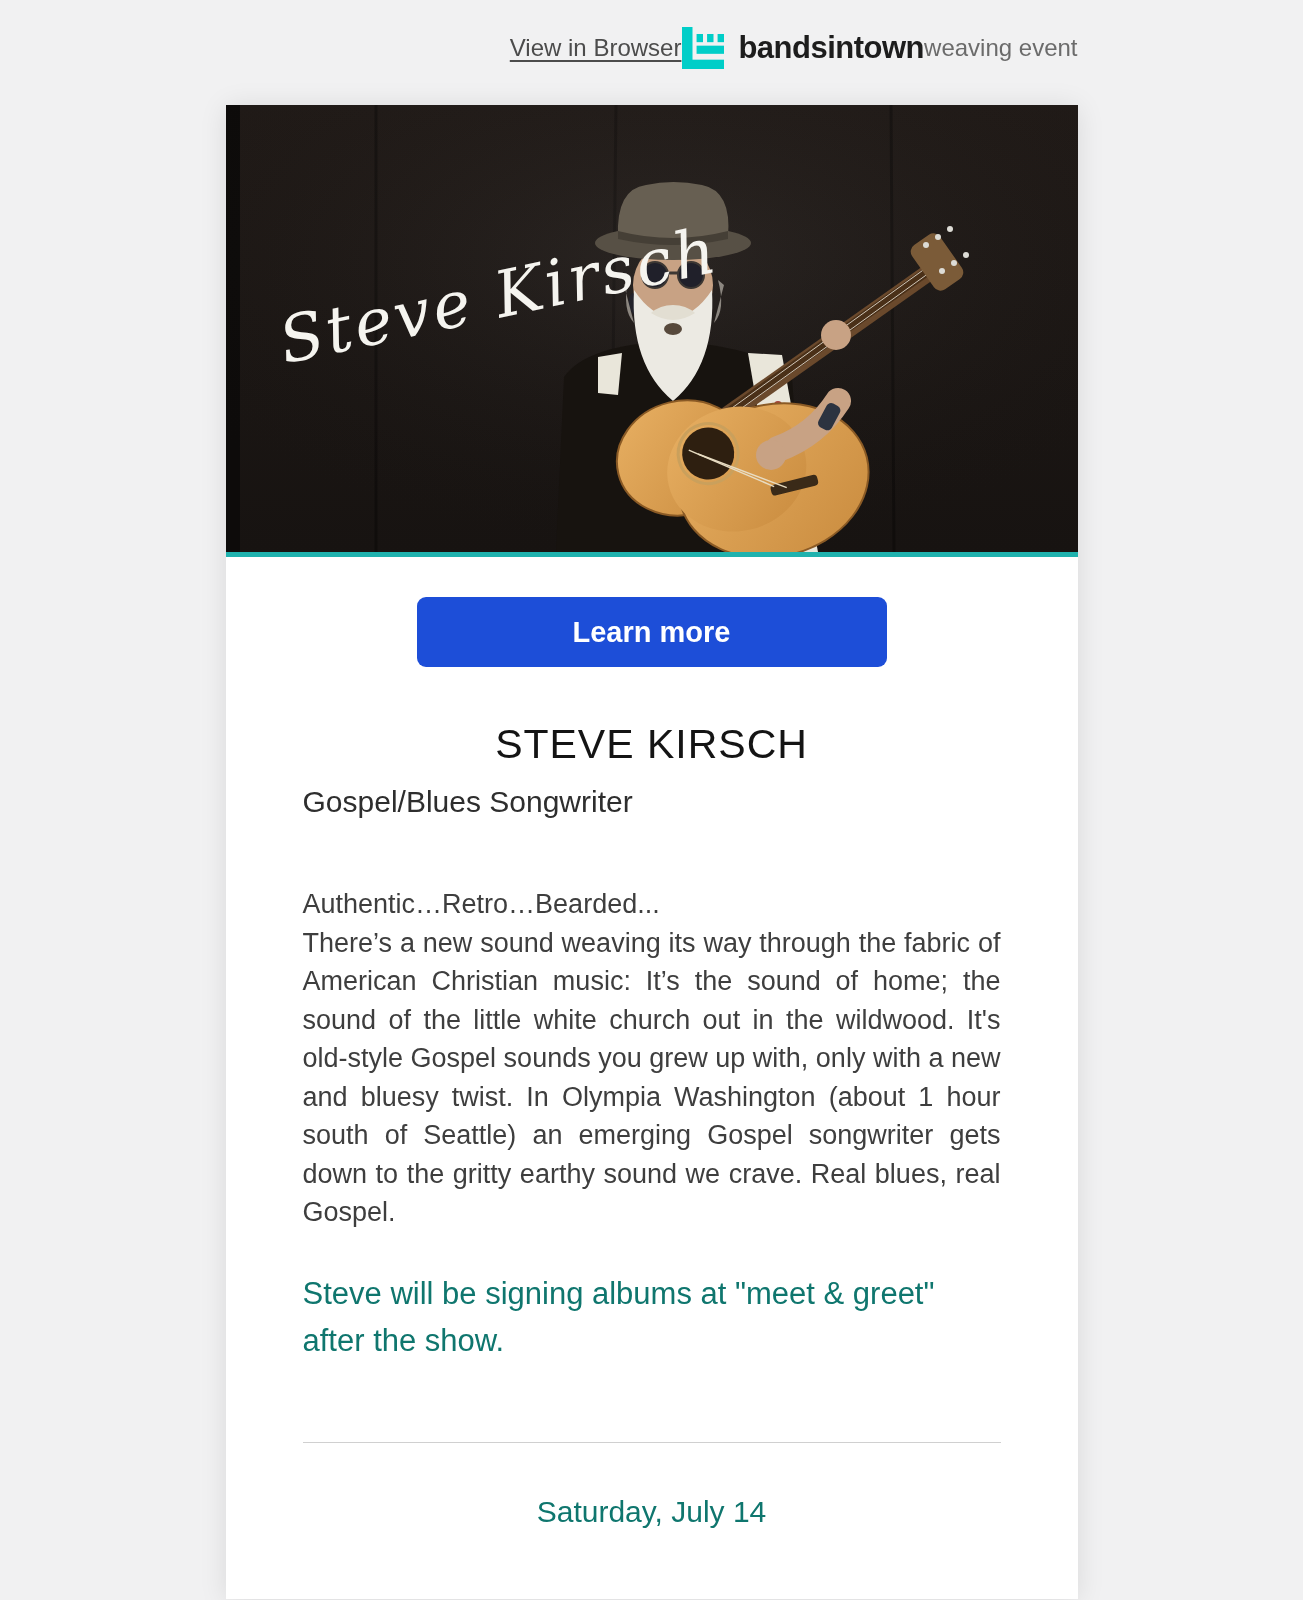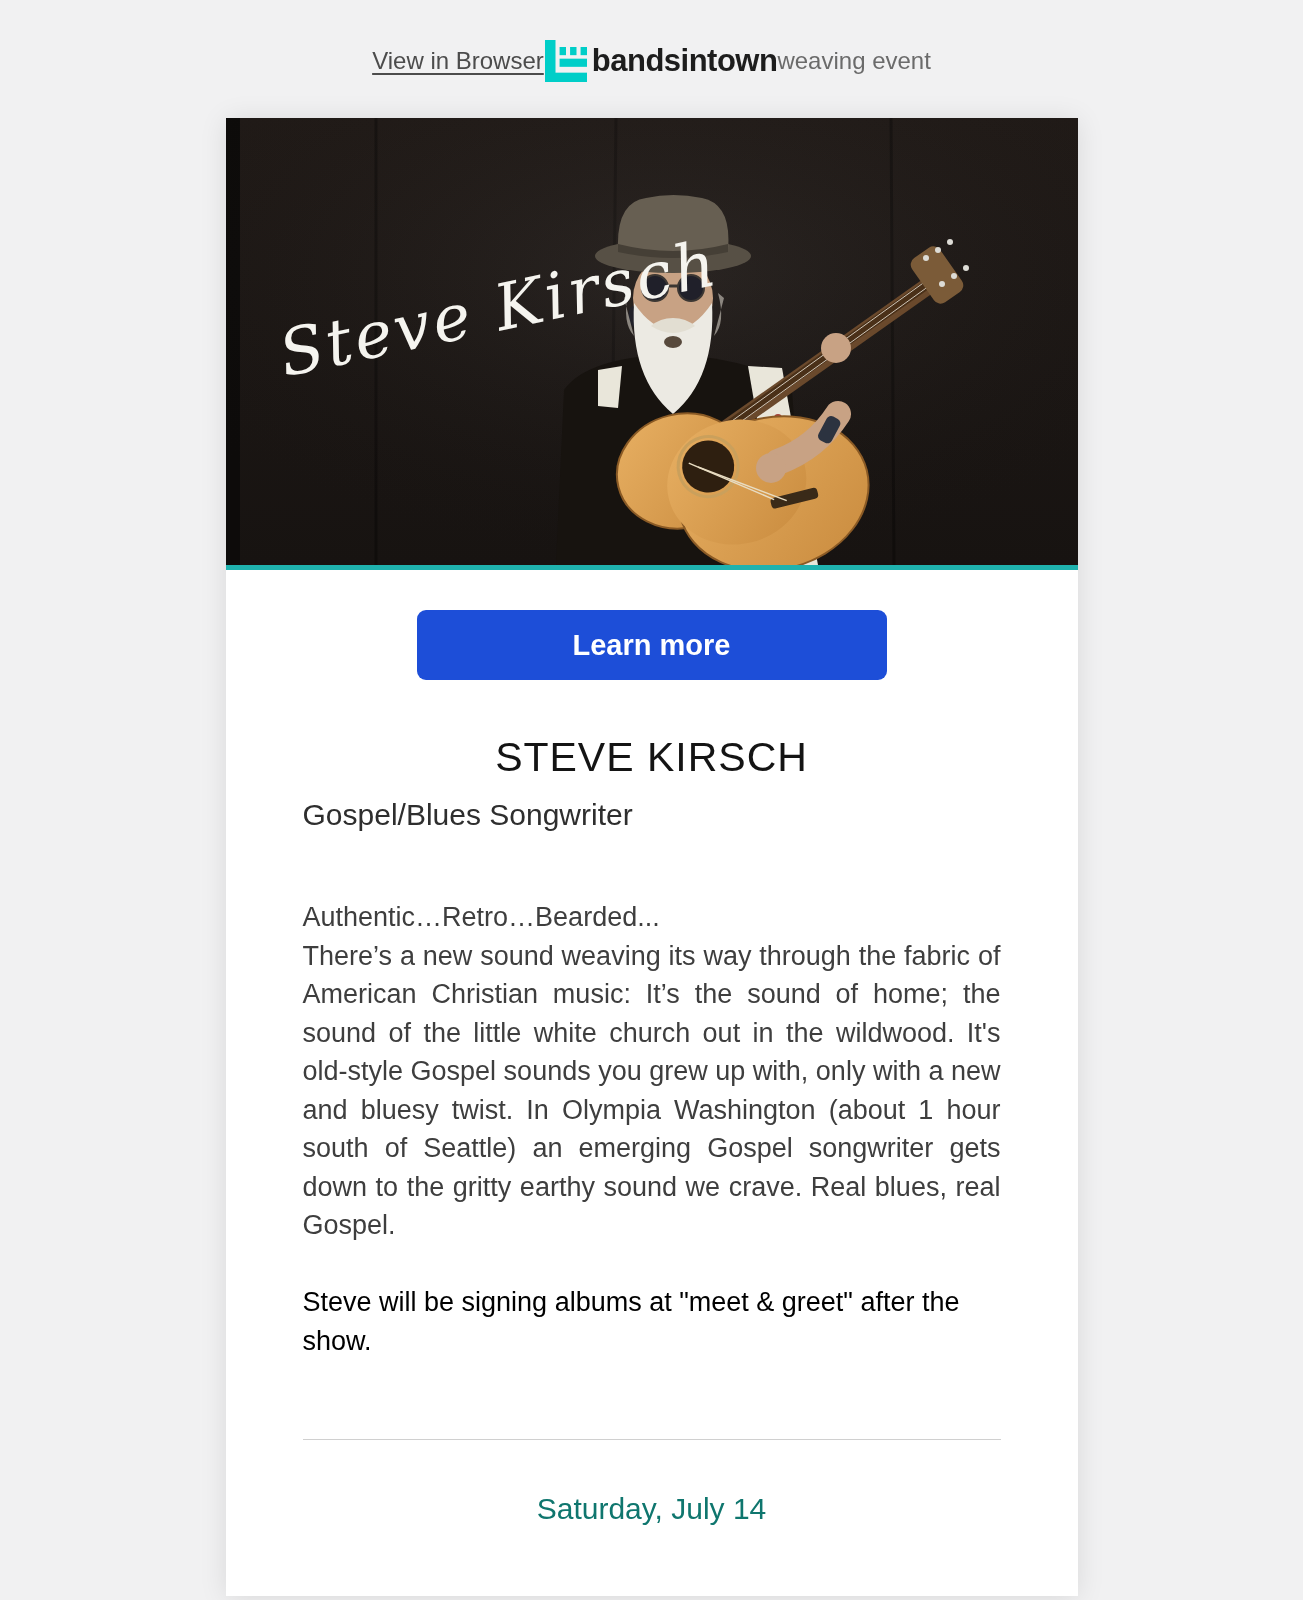--- a/index.html
+++ b/index.html
@@ -3,28 +3,28 @@
 <meta charset="utf-8">
 <style>
   html,body{margin:0;padding:0;}
   body{
     width:1303px;height:1600px;overflow:hidden;
     background:#f1f1f2;
     font-family:"Liberation Sans", sans-serif;
     -webkit-font-smoothing:antialiased;
   }
   .header{
-    width:852px;margin:16px auto;padding-top:21px;height:48px;
-    display:flex;align-items:center;justify-content:center;
+    width:852px;margin:3px auto;padding-top:21px;height:48px;
+    display:flex;align-items:center;justify-content:flex-end;
   }
   .view-link{
     font-size:24px;color:#4c4c4c;text-decoration:underline;
     text-underline-offset:4px;cursor:pointer;
   }
-  .brand{display:flex;align-items:center;gap:4px;cursor:pointer;}
+  .brand{display:flex;align-items:center;gap:13px;cursor:pointer;}
   .brand-icon{width:44px;height:42px;display:block;}
   .brand-name{font-size:31px;font-weight:bold;color:#1d1d1d;letter-spacing:-0.5px;}
   .promoted{font-size:24px;color:#6b6b6b;}
   .email-col{
     width:852px;margin:33px auto 0;
     box-shadow:0 2px 26px rgba(0,0,0,0.10);
   }
   .hero{display:block;width:852px;height:447px;cursor:pointer;}
   .teal-line{height:5px;background:#1fb2ae;}
   .card{background:#ffffff;padding:40px 77px 70px;}
@@ -37,21 +37,21 @@
   .artist-name{
     margin-top:54px;text-align:center;
     font-size:41px;color:#141414;letter-spacing:1px;
   }
   .artist-tagline{
     margin-top:17px;text-align:left;
     font-size:30px;color:#2e2e2e;
   }
   .bio{margin-top:66px;color:#3e3e3e;font-size:27px;line-height:38.5px;}
   .bio-body{text-align:justify;}
-  .bio-note{margin-top:38.5px;color:#000000;font-size:27px;line-height:39px;}
+  .bio-note{margin-top:38.5px;color:#0f766e;font-size:31px;line-height:47px;}
   .divider{margin-top:78px;border-top:1px solid #d0d0d0;height:0;}
   .event-date{margin-top:52px;text-align:center;font-size:30px;color:#0f766e;}
   .event-venue{margin-top:13px;text-align:center;font-size:31px;font-weight:bold;color:#0f0f0f;}
   .btn-top{margin-top:0;}
 </style>
 </head>
 <body>
 
 <div class="header">
   <span class="view-link">View in Browser</span>

